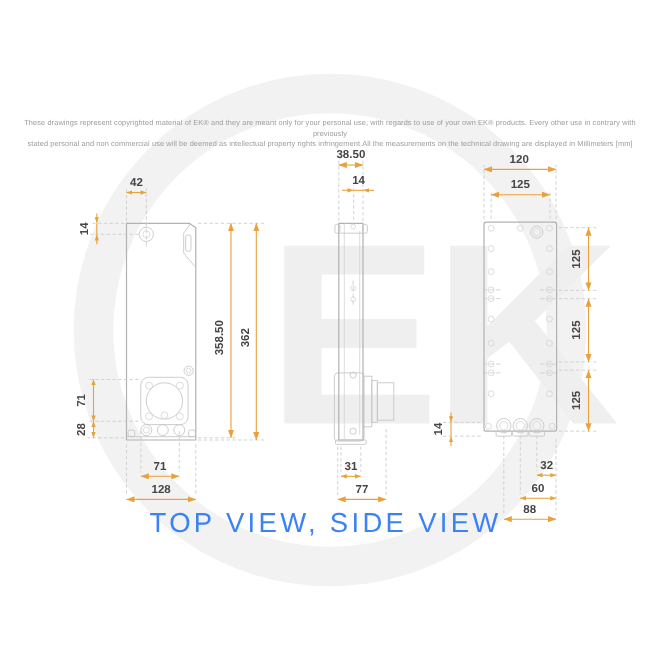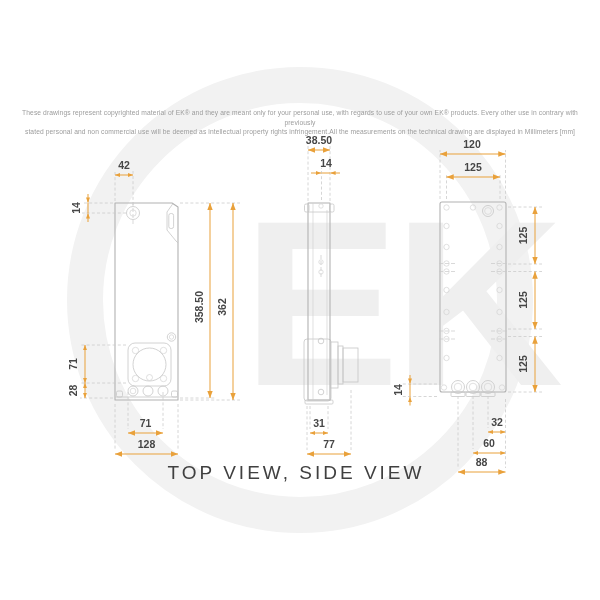--- a/index.html
+++ b/index.html
@@ -1,21 +1,21 @@
 <!DOCTYPE html>
 <html><head>
 <meta charset="utf-8">
 <style>
   html,body{margin:0;padding:0;background:#fff;}
   .page{position:relative;width:600px;height:600px;background:#ffffff;overflow:hidden;
         font-family:"Liberation Sans",sans-serif;}
   .disclaimer{position:absolute;top:108px;left:20px;width:560px;text-align:center;
         font-size:6.7px;line-height:9.5px;color:#9c9c9c;letter-spacing:0.1px;}
   .view-title{position:absolute;top:462px;left:0;width:592px;text-align:center;
-        font-size:19px;letter-spacing:3px;color:#404040;font-weight:400;}
+        font-size:25px;letter-spacing:3px;color:#3b82f6;font-weight:400;}
   svg{position:absolute;top:0;left:0;}
   .b{stroke:#b2b2b2;stroke-width:1.1;fill:none;stroke-linejoin:round;}
   .d{stroke:#c6c6c6;stroke-width:0.8;fill:none;}
   .d2{stroke:#d2d2d2;stroke-width:0.7;fill:none;}
   .ext{stroke:#cccccc;stroke-width:0.8;stroke-dasharray:3 2.2;fill:none;}
   .dim{stroke:#e9a13b;stroke-width:1;fill:none;}
   .cl{stroke:#c9c9c9;stroke-width:0.7;stroke-dasharray:4 2;fill:none;}
   .t{font:700 10.5px "Liberation Sans",sans-serif;fill:#464646;text-anchor:middle;}
 </style>
 </head>

